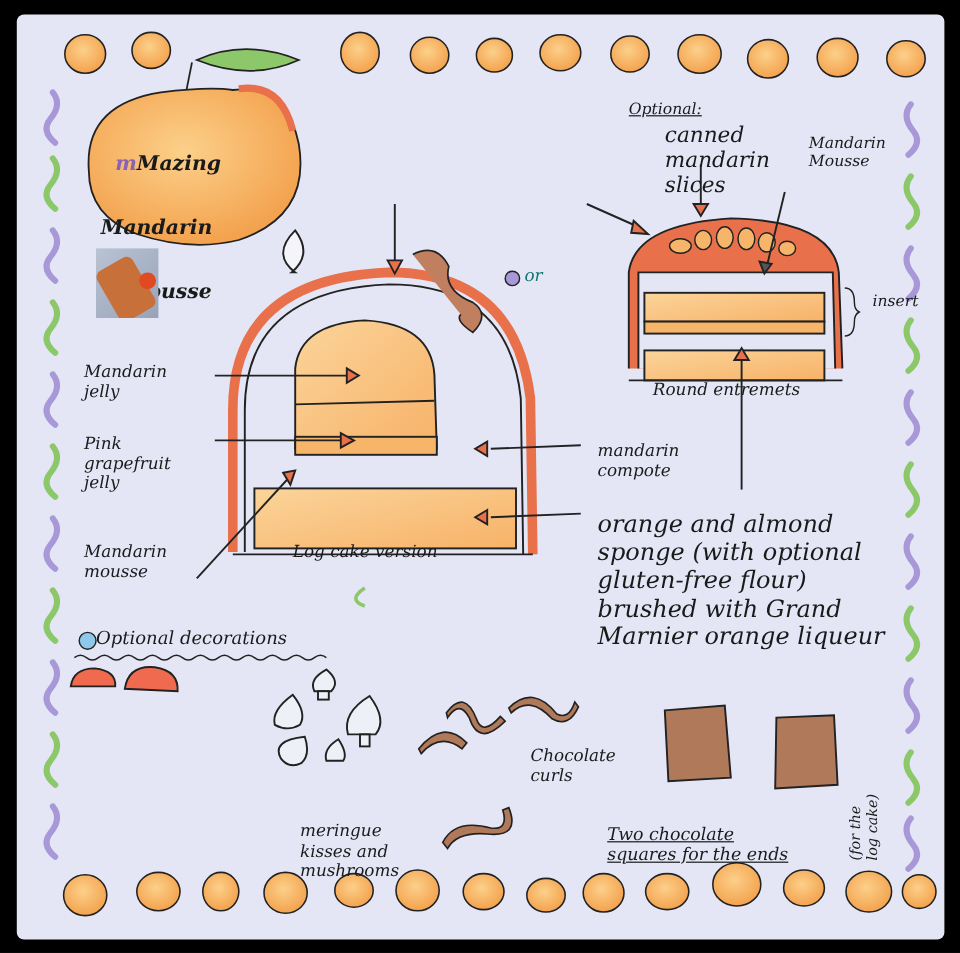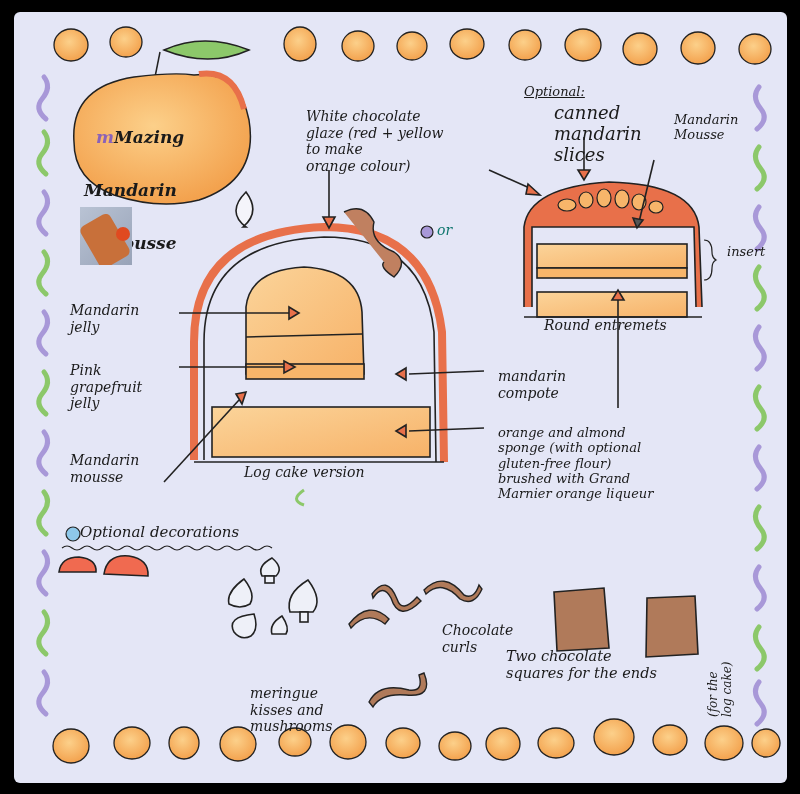--- a/index.html
+++ b/index.html
@@ -175,54 +175,50 @@
     <div style="padding-left:12px"><span style="color:#8a62b8">m</span><span>Mazing</span></div>
     <div style="padding-left:0"><span>Mandarin</span></div>
     <div style="padding-left:20px"><span>Mousse</span></div>
   </div>
 
   <div class="photo" title="Finished mandarin mousse log cake photo">
     <div style="position:absolute;left:8px;top:10px;width:34px;height:48px;background:#c8703a;transform:rotate(-30deg);border-radius:6px;"></div>
     <div style="position:absolute;left:36px;top:20px;width:14px;height:14px;background:#e04a20;border-radius:50%;"></div>
   </div>
 
-  <div class="hand" style="left:292px;top:96px;font-size:14px;">White chocolate
-glaze (red + yellow
-    to make
-    orange colour)</div>
   <div class="hand" style="left:510px;top:72px;font-size:13px;text-decoration:underline;">Optional:</div>
   <div class="hand" style="left:540px;top:90px;font-size:18px;">canned
 mandarin
 slices</div>
   <div class="hand" style="left:660px;top:100px;font-size:13px;">Mandarin
 Mousse</div>
   <div class="hand" style="left:423px;top:210px;font-size:14px;color:#0f766e;">or</div>
   <div class="hand" style="left:713px;top:232px;font-size:13px;">insert</div>
   <div class="hand" style="left:530px;top:305px;font-size:14px;">Round entremets</div>
 
   <div class="hand" style="left:56px;top:290px;font-size:14px;">Mandarin
   jelly</div>
   <div class="hand" style="left:56px;top:350px;font-size:14px;">Pink
 grapefruit
   jelly</div>
   <div class="hand" style="left:56px;top:440px;font-size:14px;">Mandarin
 mousse</div>
-  <div class="hand" style="left:230px;top:452px;font-size:14px;text-align:right;">Log cake version</div>
+  <div class="hand" style="left:230px;top:440px;font-size:14px;text-align:right;">Log cake version</div>
   <div class="hand" style="left:484px;top:356px;font-size:14px;">mandarin
 compote</div>
-  <div class="hand" style="left:484px;top:413px;font-size:13px;">orange and almond
+  <div class="hand" style="left:484px;top:413px;font-size:20px;">orange and almond
 sponge (with optional
 gluten-free flour)
  brushed with Grand
 Marnier orange liqueur</div>
 
   <div class="hand" style="left:66px;top:512px;font-size:15px;text-align:center;">Optional decorations</div>
   <div class="hand" style="left:220px;top:673px;font-size:14px;margin-left:16px;">meringue
 kisses and
 mushrooms</div>
   <div class="hand" style="left:428px;top:610px;font-size:14px;">Chocolate
 curls</div>
-  <div class="hand" style="left:492px;top:636px;font-size:14.5px;">Two chocolate
+  <div class="hand" style="left:492px;top:676px;font-size:14.5px;text-decoration:underline;">Two chocolate
 squares for the ends</div>
   <div class="hand" style="left:692px;top:630px;font-size:12px;transform:rotate(-90deg);transform-origin:left top;top:705px;">(for the
 log cake)</div>
 
 </div>
 
 </body></html>

